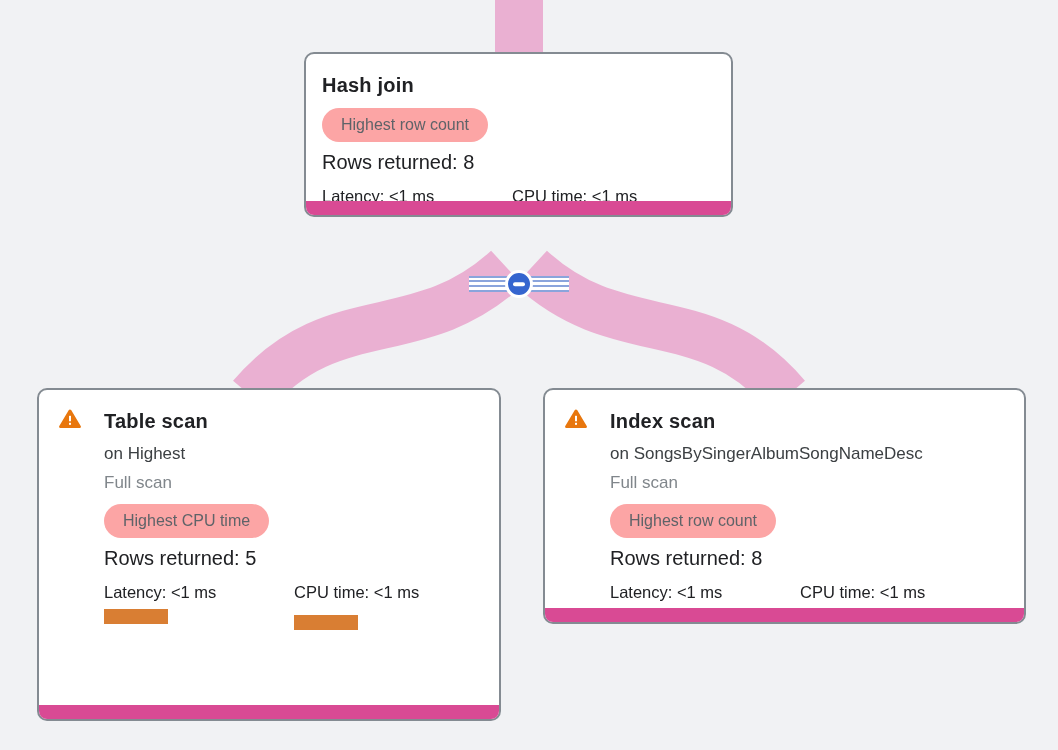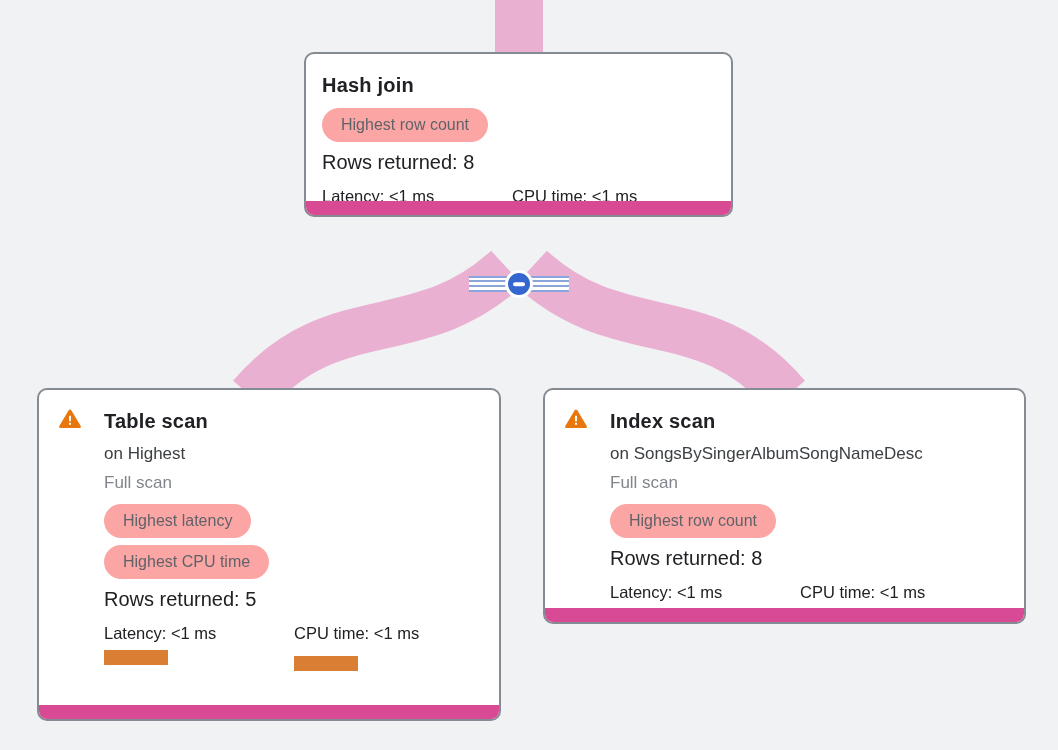--- a/index.html
+++ b/index.html
@@ -129,21 +129,20 @@
       <svg class="warn" viewBox="0 0 24 22">
         <path d="M12 2 L22.5 19.5 H1.5 Z" fill="#e8770e" stroke="#e8770e" stroke-width="3" stroke-linejoin="round"></path>
         <rect x="10.9" y="7.5" width="2.2" height="6" fill="#ffffff"></rect>
         <rect x="10.9" y="15.2" width="2.2" height="2.2" fill="#ffffff"></rect>
       </svg>
       <div class="content">
         <div class="title">Table scan</div>
         <div class="on-line">on Highest</div>
         <div class="scan-line">Full scan</div>
         <div class="badges">
-          <div class="badge">Highest latency</div>
           <div class="badge">Highest CPU time</div>
         </div>
         <div class="rows">Rows returned: 5</div>
         <div class="metrics">
           <div class="metric latency">
             <div class="metric-label">Latency: &lt;1 ms</div>
             <div class="bar" style="width: 64px;"></div>
           </div>
           <div class="metric cpu">
             <div class="metric-label">CPU time: &lt;1 ms</div>

